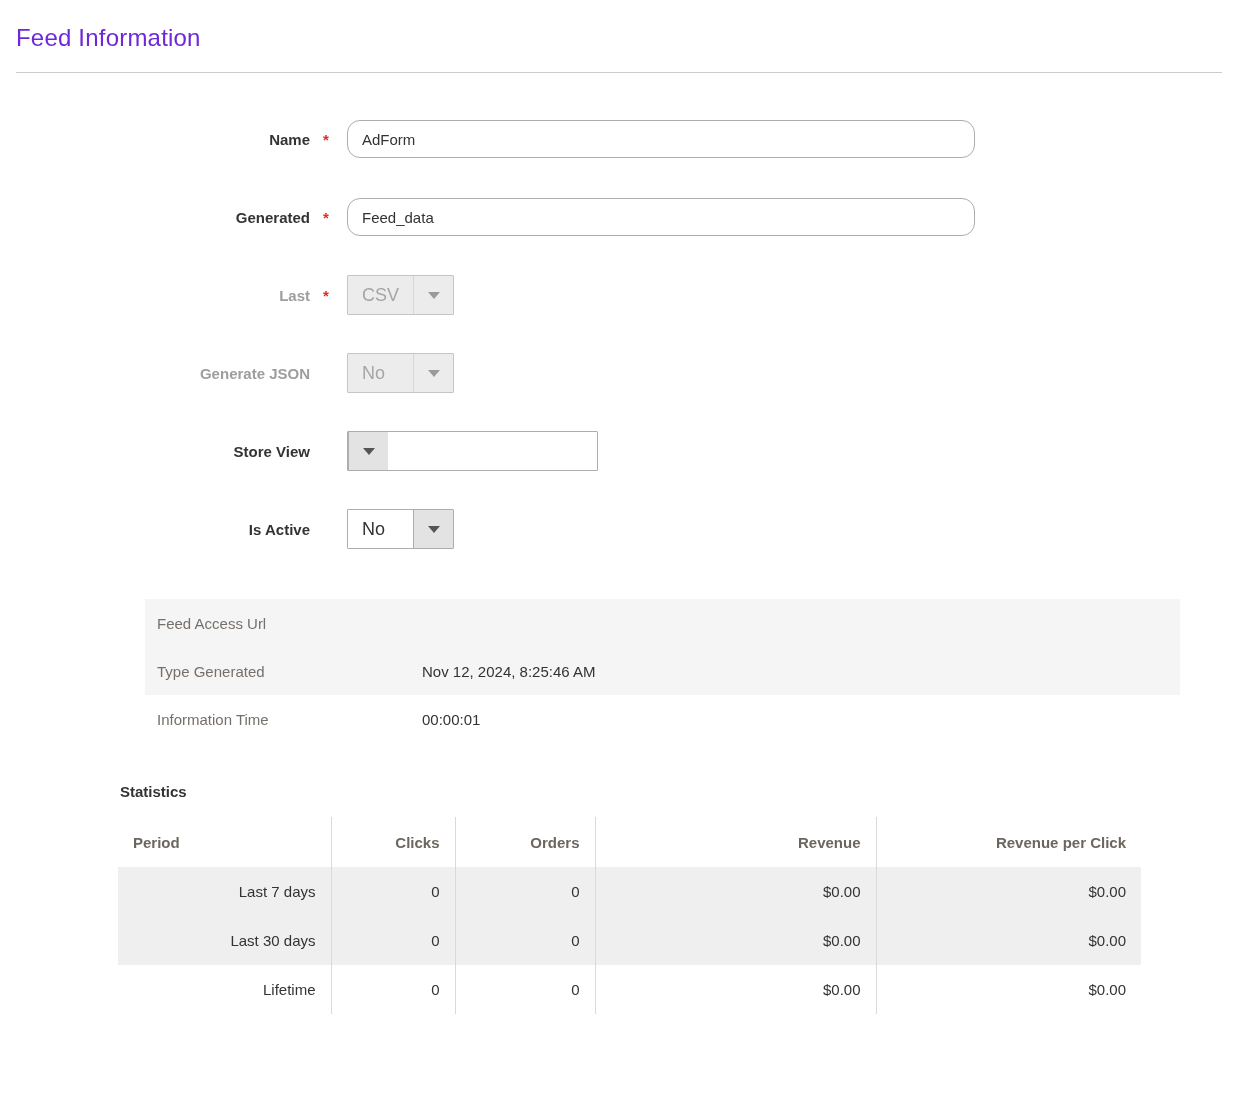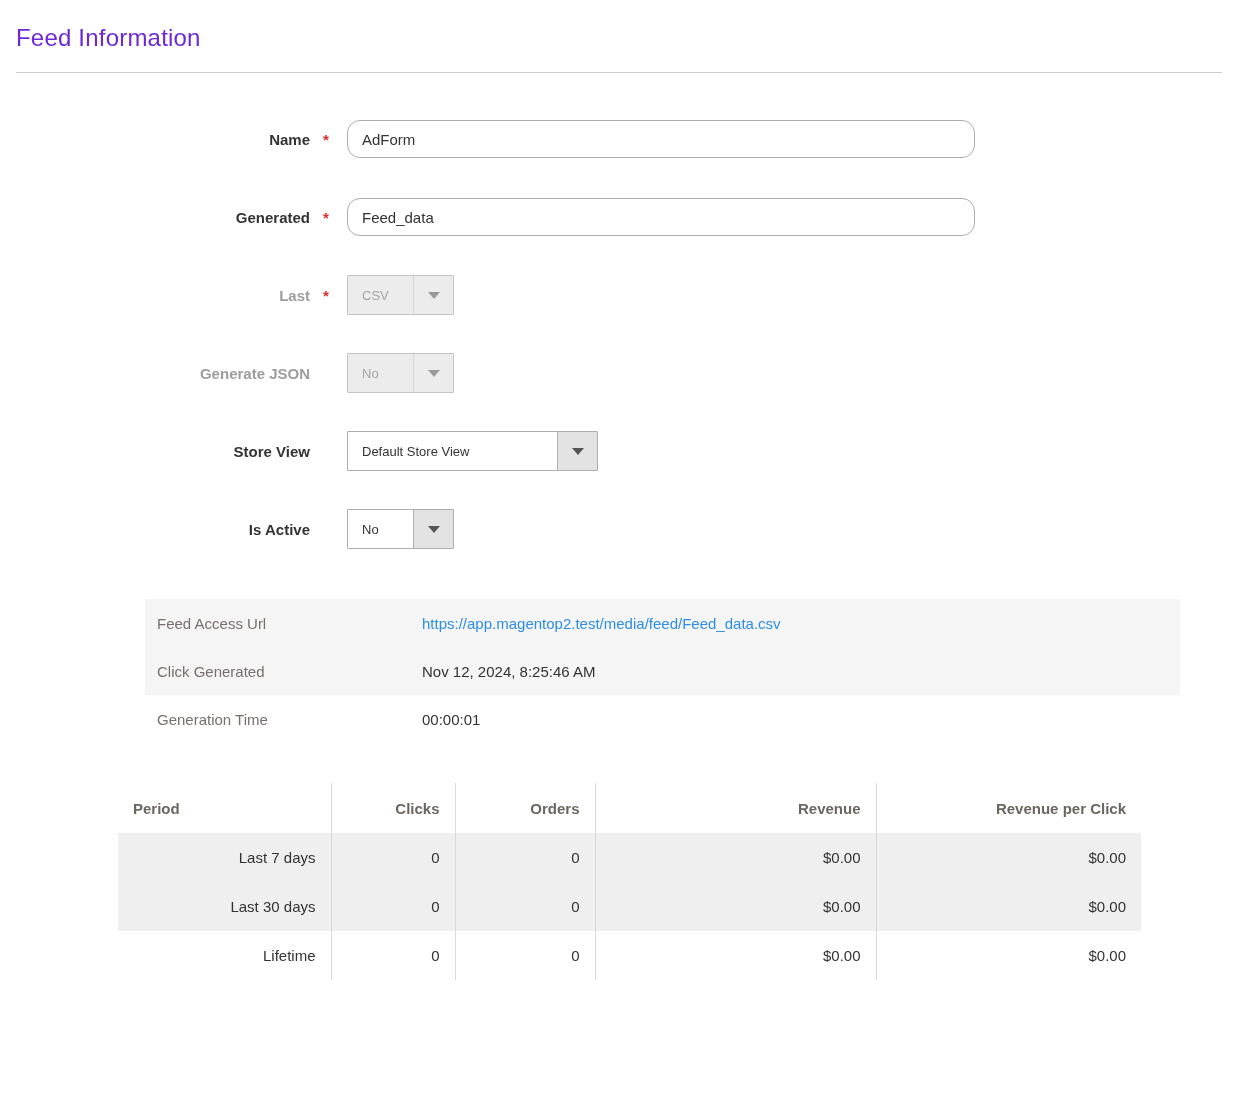--- a/index.html
+++ b/index.html
@@ -72,21 +72,21 @@
     height: 40px;
     border: 1px solid #adadad;
     border-radius: 1px;
     background: #ffffff;
     cursor: pointer;
   }
   .select-value {
     display: flex;
     align-items: center;
     padding: 4px 14px;
-    font-size: 13px;
+    font-size: 18px;
     color: #333333;
     flex: 1 1 auto;
     white-space: nowrap;
     overflow: hidden;
   }
   .select-arrow {
     width: 40px;
     flex: none;
     display: flex;
     align-items: center;
@@ -218,21 +218,20 @@
         <span class="select-arrow">
             <i class="tri"></i>
           </span>
       </div>
     </div>
 
     <div class="form-row">
       <span class="form-label">Store View</span>
       <span class="form-req"></span>
       <div class="select md">
-        <span class="select-value">Default Store View</span>
         <span class="select-arrow">
             <i class="tri"></i>
           </span>
       </div>
     </div>
 
     <div class="form-row">
       <span class="form-label">Is Active</span>
       <span class="form-req"></span>
       <div class="select sm">
@@ -241,33 +240,33 @@
             <i class="tri"></i>
           </span>
       </div>
     </div>
 
   </div>
 
   <div class="info">
     <div class="info-row striped">
       <span class="info-label">Feed Access Url</span>
-      <a class="info-link" href="#">https://app.magentop2.test/media/feed/Feed_data.csv</a>
     </div>
     <div class="info-row striped">
-      <span class="info-label">Click Generated</span>
+      <span class="info-label">Type Generated</span>
       <span class="info-value">Nov 12, 2024, 8:25:46 AM</span>
     </div>
     <div class="info-row">
-      <span class="info-label">Generation Time</span>
+      <span class="info-label">Information Time</span>
       <span class="info-value">00:00:01</span>
     </div>
   </div>
 
   <div class="stats">
+    <div class="stats-heading">Statistics</div>
     <table class="stats-table">
       <colgroup>
         <col class="c-period">
           <col class="c-clicks">
           <col class="c-orders">
           <col class="c-revenue">
           <col class="c-rpc">
       </colgroup>
       <thead>
         <tr>

